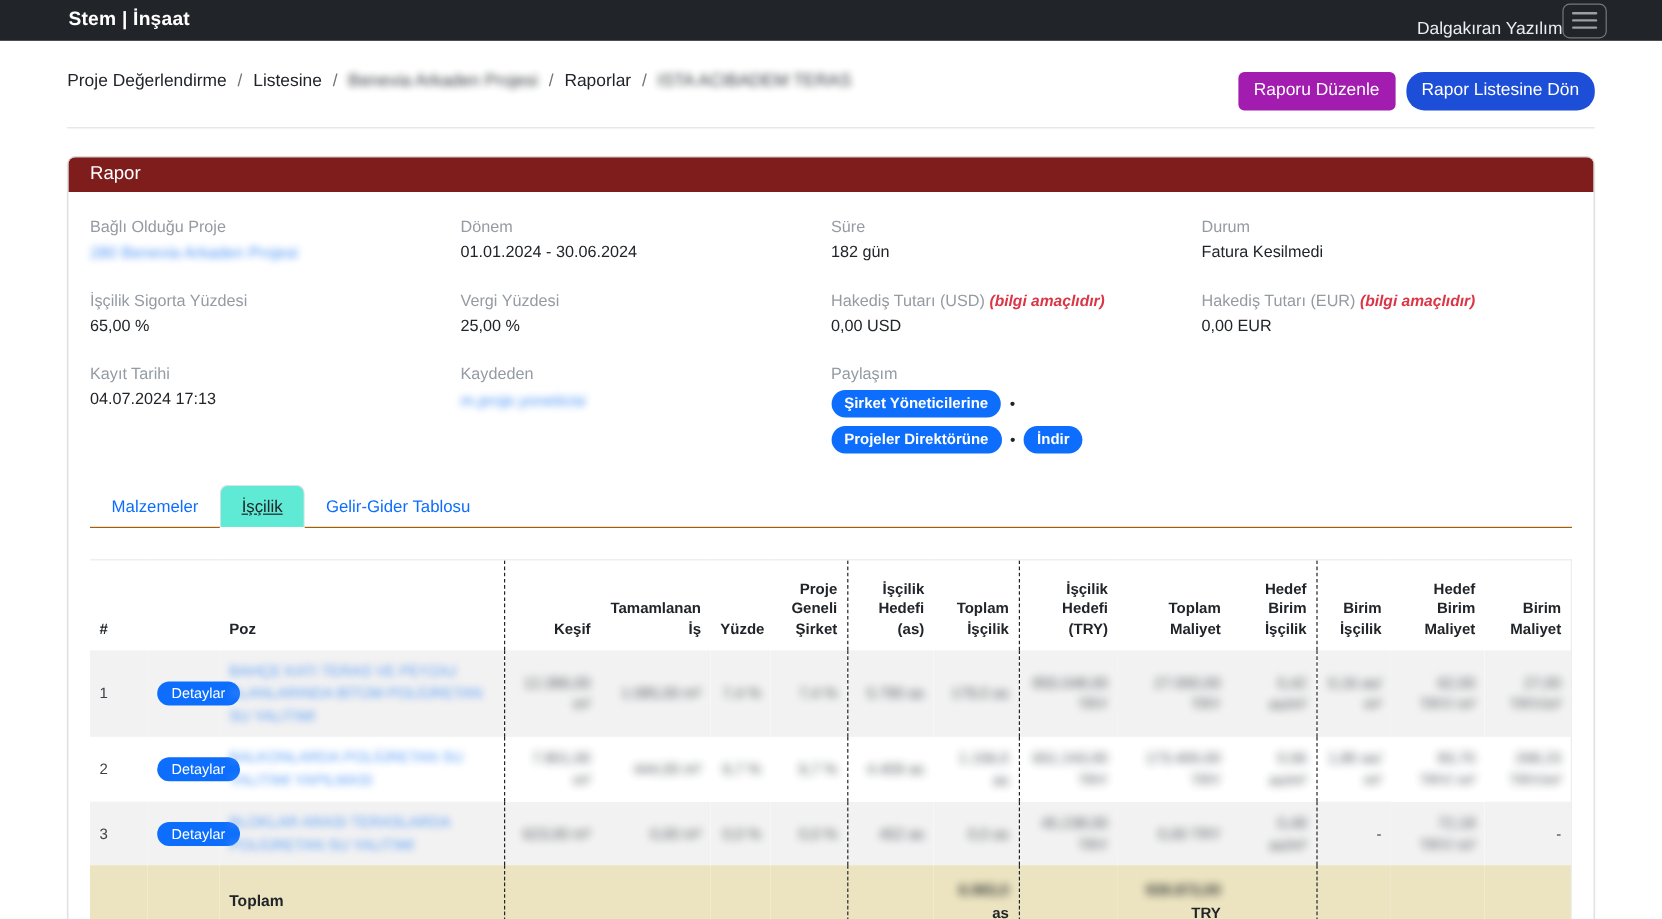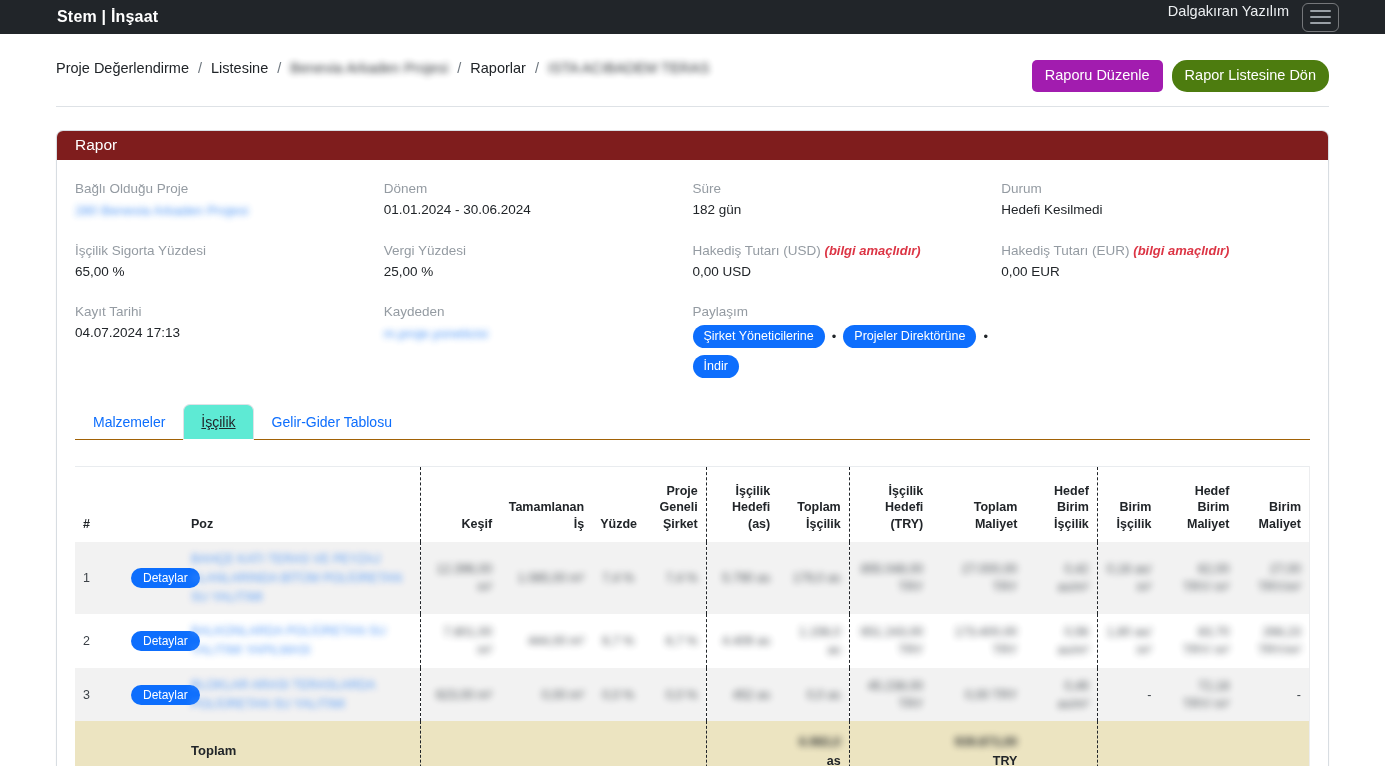--- a/index.html
+++ b/index.html
@@ -10,42 +10,42 @@
     font-family:"Liberation Sans","DejaVu Sans",sans-serif;
     font-size:14px;
   }
   
   .navbar {
     height:34px; background:#212529; display:flex;
     align-items:center; justify-content:space-between;
     padding:0 46px 0 57px;
   }
   .brand { color:#fff; font-weight:700; font-size:16px; letter-spacing:.2px; }
-  .nav-right { display:flex; align-items:flex-start; gap:13px; }
+  .nav-right { display:flex; align-items:flex-end; }
   .nav-user { color:#eceff1; font-size:14.5px; }
   .hamburger {
     width:37px; height:29px; background:transparent; cursor:pointer;
     border:1px solid rgba(255,255,255,.38); border-radius:6px;
     display:flex; flex-direction:column; justify-content:center; align-items:center; gap:3.5px;
   }
   .hamburger span { width:21px; height:2.5px; background:#9aa0a6; border-radius:1px; }
 
   
   .page { padding:0 56px; }
   .topbar { margin-top:26px; display:flex; justify-content:space-between; align-items:flex-start; }
   .breadcrumb { display:flex; align-items:center; gap:9px; font-size:14.5px; }
   .crumb { color:#212529; text-decoration:none; cursor:pointer; }
   .crumb-sep { color:#6c757d; }
   .actions { display:flex; gap:9px; }
   .btn {
     border:none; cursor:pointer; font-family:inherit;
     font-size:14.5px; padding:6px 13px; border-radius:5px; line-height:1.35;
   }
   .btn-primary { background:#a21caf; color:#fff; }
-  .btn-secondary { background:#4d7c0f; color:#fff;border-radius:15px; }
+  .btn-secondary { background:#1d4ed8; color:#fff;border-radius:15px; }
   .rule { border:none; border-top:1px solid #dee2e6; margin:14px 0 0; }
 
   
   .card {
     margin-top:23px; border:1px solid #d8dde2; border-radius:7px;
     box-shadow:0 1px 2px rgba(0,0,0,.05); overflow:hidden; background:#fff;
   }
   .card-header { background:#7f1d1d; color:#fff; font-size:15.5px; padding:5px 18px 6px; }
   .card-body { padding:6px 18px 14px; }
 
@@ -57,21 +57,21 @@
   .link { color:#3f8df5; text-decoration:none; cursor:pointer; }
   .money-pos { color:#3fa35c; }
 
   
   .redacted { filter:blur(3.5px); opacity:.9; }
   .redacted-sm { filter:blur(3px); opacity:.9; }
 
   .badges { display:flex; align-items:center; gap:7px; flex-wrap:wrap; }
   .badge {
     background:#0d6efd; color:#fff; border:none; cursor:pointer; font-family:inherit;
-    font-size:12.5px; font-weight:400; padding:4px 11px; border-radius:50rem; line-height:1.2;
+    font-size:12.5px; font-weight:700; padding:4px 11px; border-radius:50rem; line-height:1.2;
   }
   .badge-dot { color:#212529; font-size:13px; }
 
   
   .tabs { display:flex; border-bottom:1px solid #a16207; margin-top:16px; }
   .tab {
     background:transparent; border:1px solid transparent; border-bottom:none; cursor:pointer;
     font-family:inherit; font-size:14px; color:#0d6efd; padding:9px 17px; margin-bottom:-1px;
   }
   .tab.active {
@@ -159,21 +159,21 @@
         <div class="field">
           <div class="field-label">Dönem</div>
           <div class="field-value">01.01.2024 - 30.06.2024</div>
         </div>
         <div class="field">
           <div class="field-label">Süre</div>
           <div class="field-value">182 gün</div>
         </div>
         <div class="field">
           <div class="field-label">Durum</div>
-          <div class="field-value">Hedefi Kesilmedi</div>
+          <div class="field-value">Fatura Kesilmedi</div>
         </div>
 
         <div class="field">
           <div class="field-label">İşçilik Sigorta Yüzdesi</div>
           <div class="field-value">65,00 %</div>
         </div>
         <div class="field">
           <div class="field-label">Vergi Yüzdesi</div>
           <div class="field-value">25,00 %</div>
         </div>

